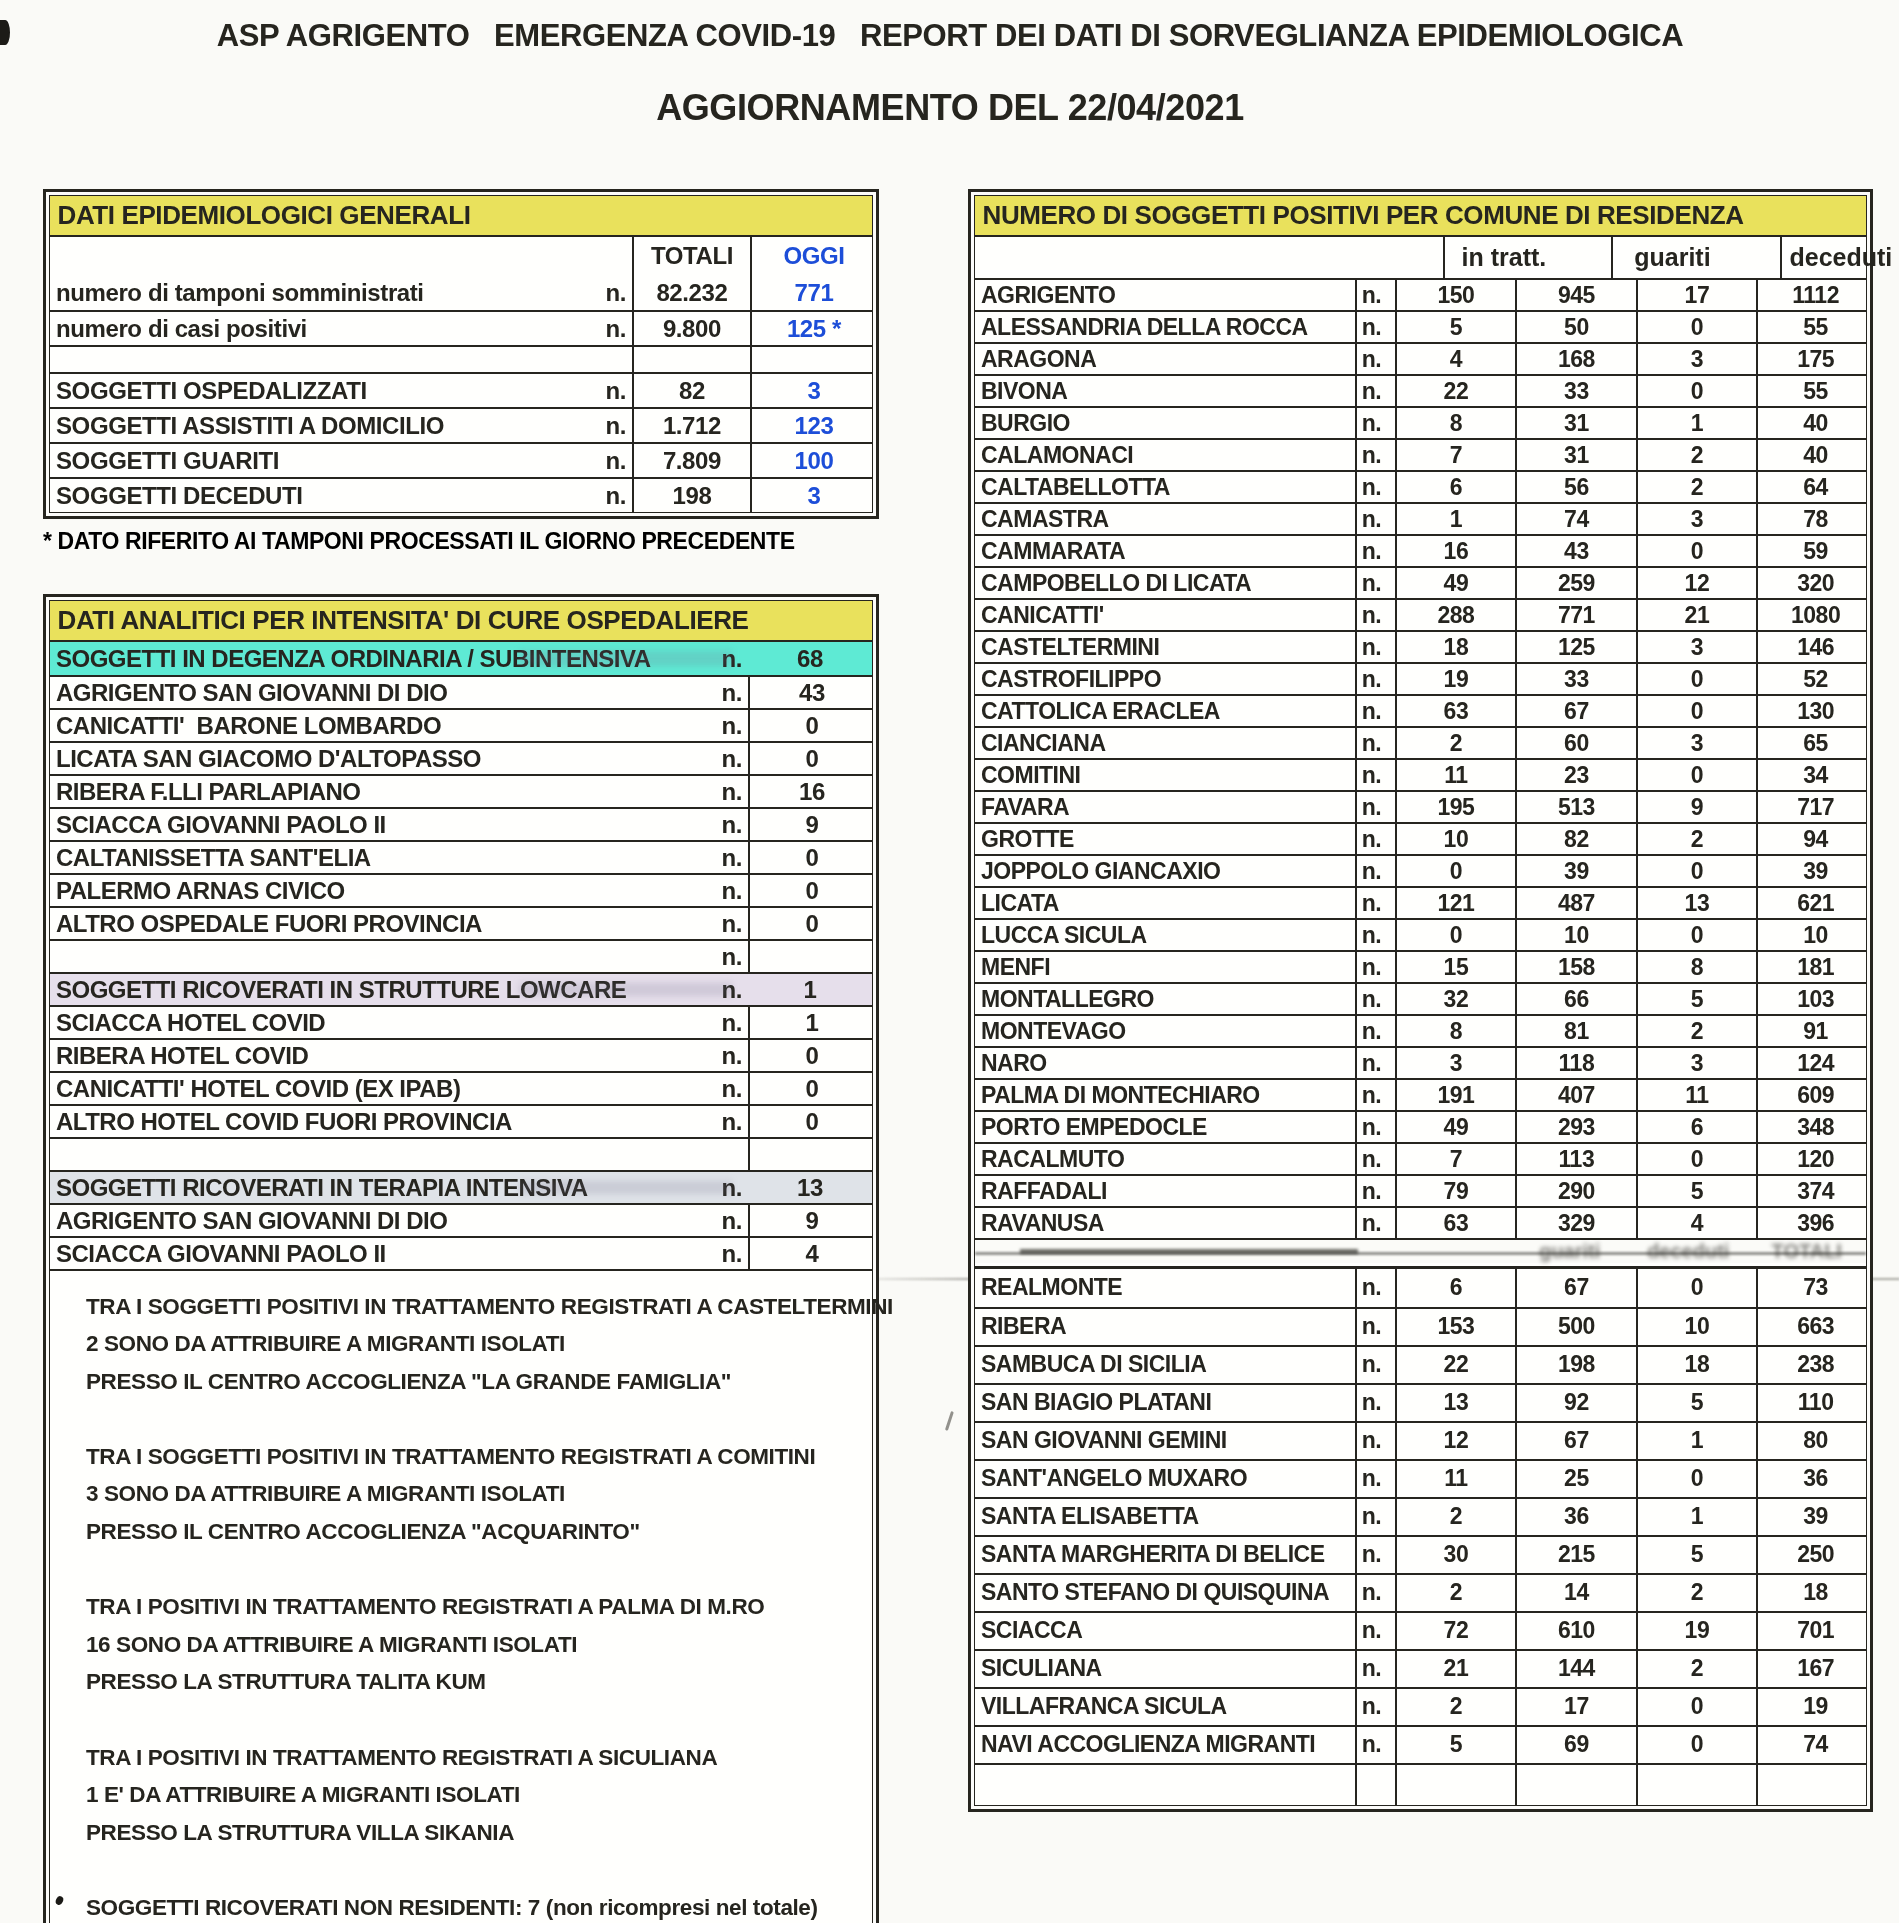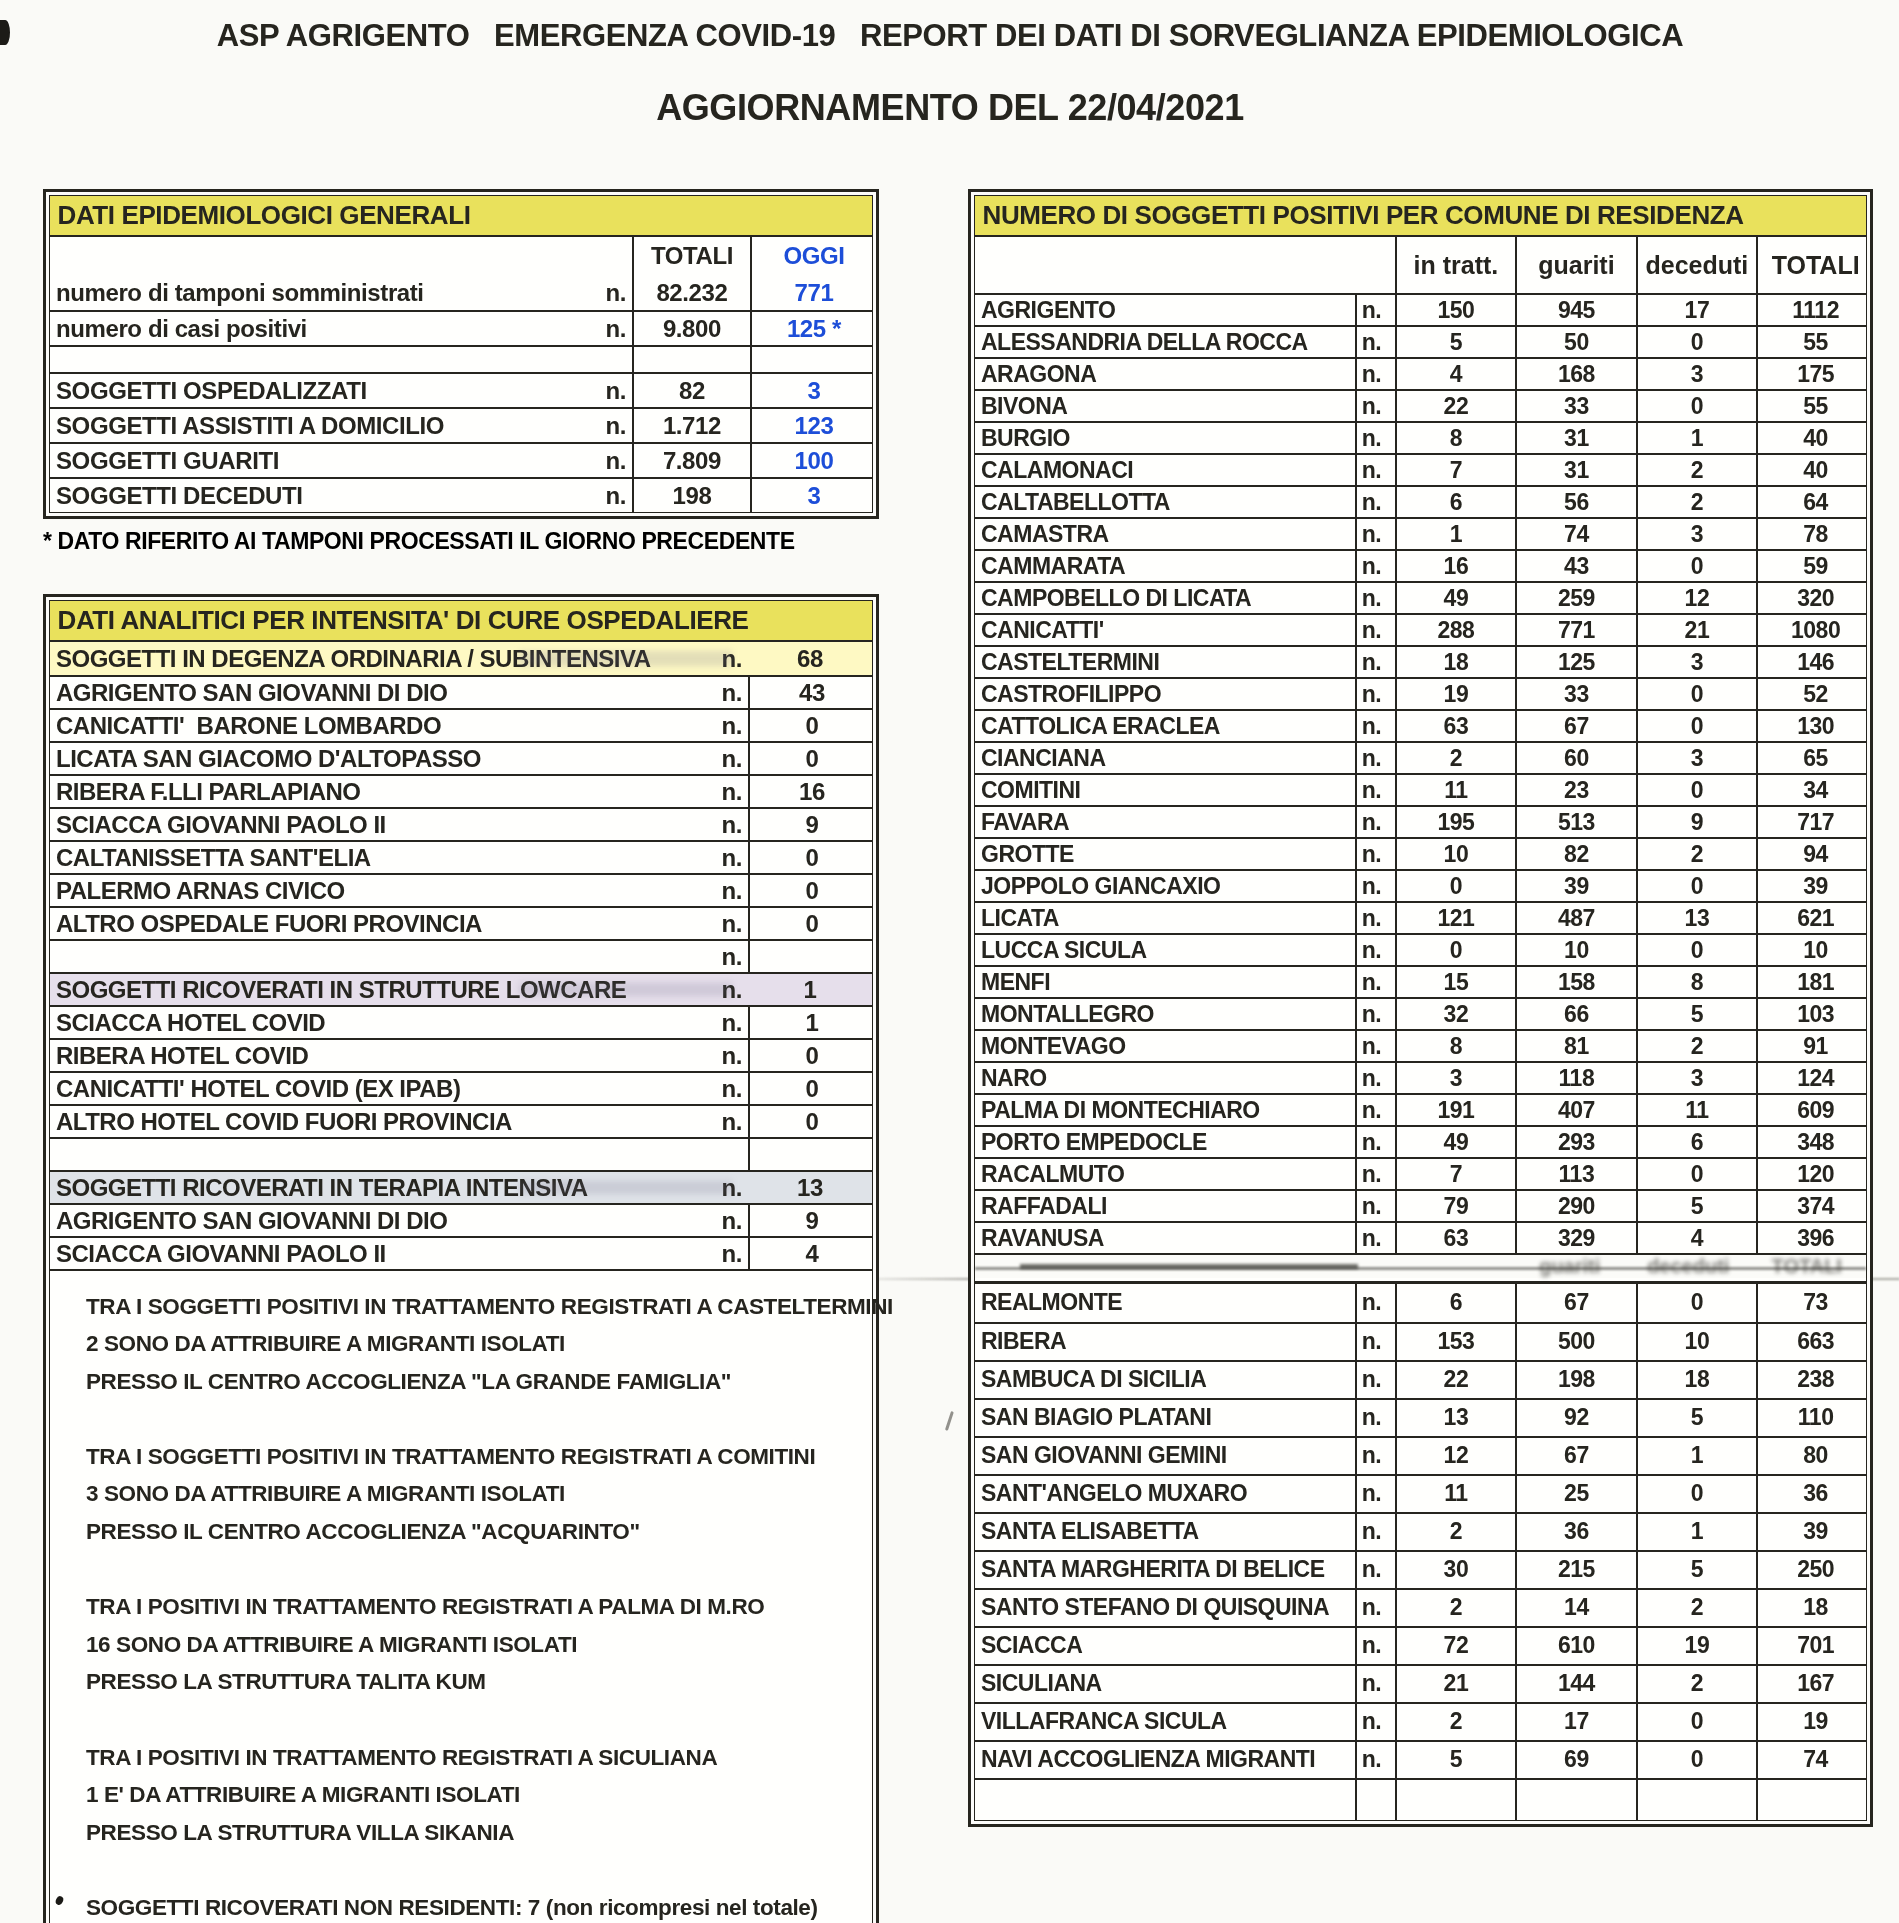--- a/index.html
+++ b/index.html
@@ -35,32 +35,32 @@
   .red{color:#1d4ed8;}
   .pinknote{color:#000000;font-size:23px;text-align:left;margin:9px 0 0 0;letter-spacing:-0.4px;}
 
   #table2-box{margin-top:39px;}
   .t2row{display:flex;align-items:center;height:33px;box-sizing:border-box;font-size:24px;letter-spacing:-0.5px;position:relative;}
   .t2row + .t2row{border-top:2.3px solid #26251f;}
   .t2row .c-lblwrap{flex:0 0 84.9%;display:flex;justify-content:space-between;align-items:center;height:100%;}
   .t2row .c-lbl{padding-left:6px;white-space:pre;}
   .t2row .c-n{padding-right:6px;}
   .t2row .c-val{flex:0 0 15.1%;text-align:center;border-left:2.3px solid #26251f;height:100%;display:flex;align-items:center;justify-content:center;}
-  .t2row.sec-gray{background:#fef9c3;}
+  .t2row.sec-gray{background:#5eead4;}
   .t2row.sec-lilac{background:#e6dfeb;}
   .t2row.sec-blue{background:#dfe3e8;}
   .t2row.sec-gray .c-val,.t2row.sec-lilac .c-val,.t2row.sec-blue .c-val{border-left:none;}
   .bleed{position:absolute;left:57%;top:28%;width:26%;height:44%;background:rgba(115,112,138,.20);filter:blur(3.8px);pointer-events:none;}
 
   #notes{border-top:2.3px solid #26251f;padding:10.5px 7.5px 15px 24px;}
   .note-line{margin:12px;font-size:22.5px;line-height:25.6px;height:25.6px;letter-spacing:-0.4px;white-space:pre;}
 
   
   #col-right{position:absolute;left:968px;top:189px;width:905px;z-index:2;}
-  .ct-hdr{display:flex;align-items:center;height:56px;box-sizing:border-box;font-size:25px;}
+  .ct-hdr{display:flex;align-items:center;height:41px;box-sizing:border-box;font-size:25px;gap:48px;}
   .ct-hdr .h-name{flex:0 0 47.1%;}
   .ct-hdr .h-col{flex:0 0 13.3%;text-align:center;border-left:2.3px solid #26251f;height:100%;display:flex;align-items:center;justify-content:center;}
   .ct-hdr .h-col.last{flex:0 0 12.9%;}
   .ct-row{display:flex;align-items:center;height:32px;box-sizing:border-box;font-size:23px;letter-spacing:-0.5px;border-top:2.3px solid #26251f;}
   .ct-row .c-name{flex:0 0 42.9%;padding-left:6px;height:100%;display:flex;align-items:center;border-right:2.3px solid #26251f;box-sizing:border-box;white-space:pre;overflow:hidden;}
   .ct-row .c-n{flex:0 0 4.2%;padding-left:4.5px;box-sizing:border-box;}
   .ct-row .c-v{flex:0 0 13.3%;text-align:center;border-left:2.3px solid #26251f;height:100%;display:flex;align-items:center;justify-content:center;}
   .ct-row .c-v.last{flex:0 0 12.9%;}
   #ct-bottom .ct-row{height:38px;}
   #ct-bottom .ct-row.empty{height:42px;}

